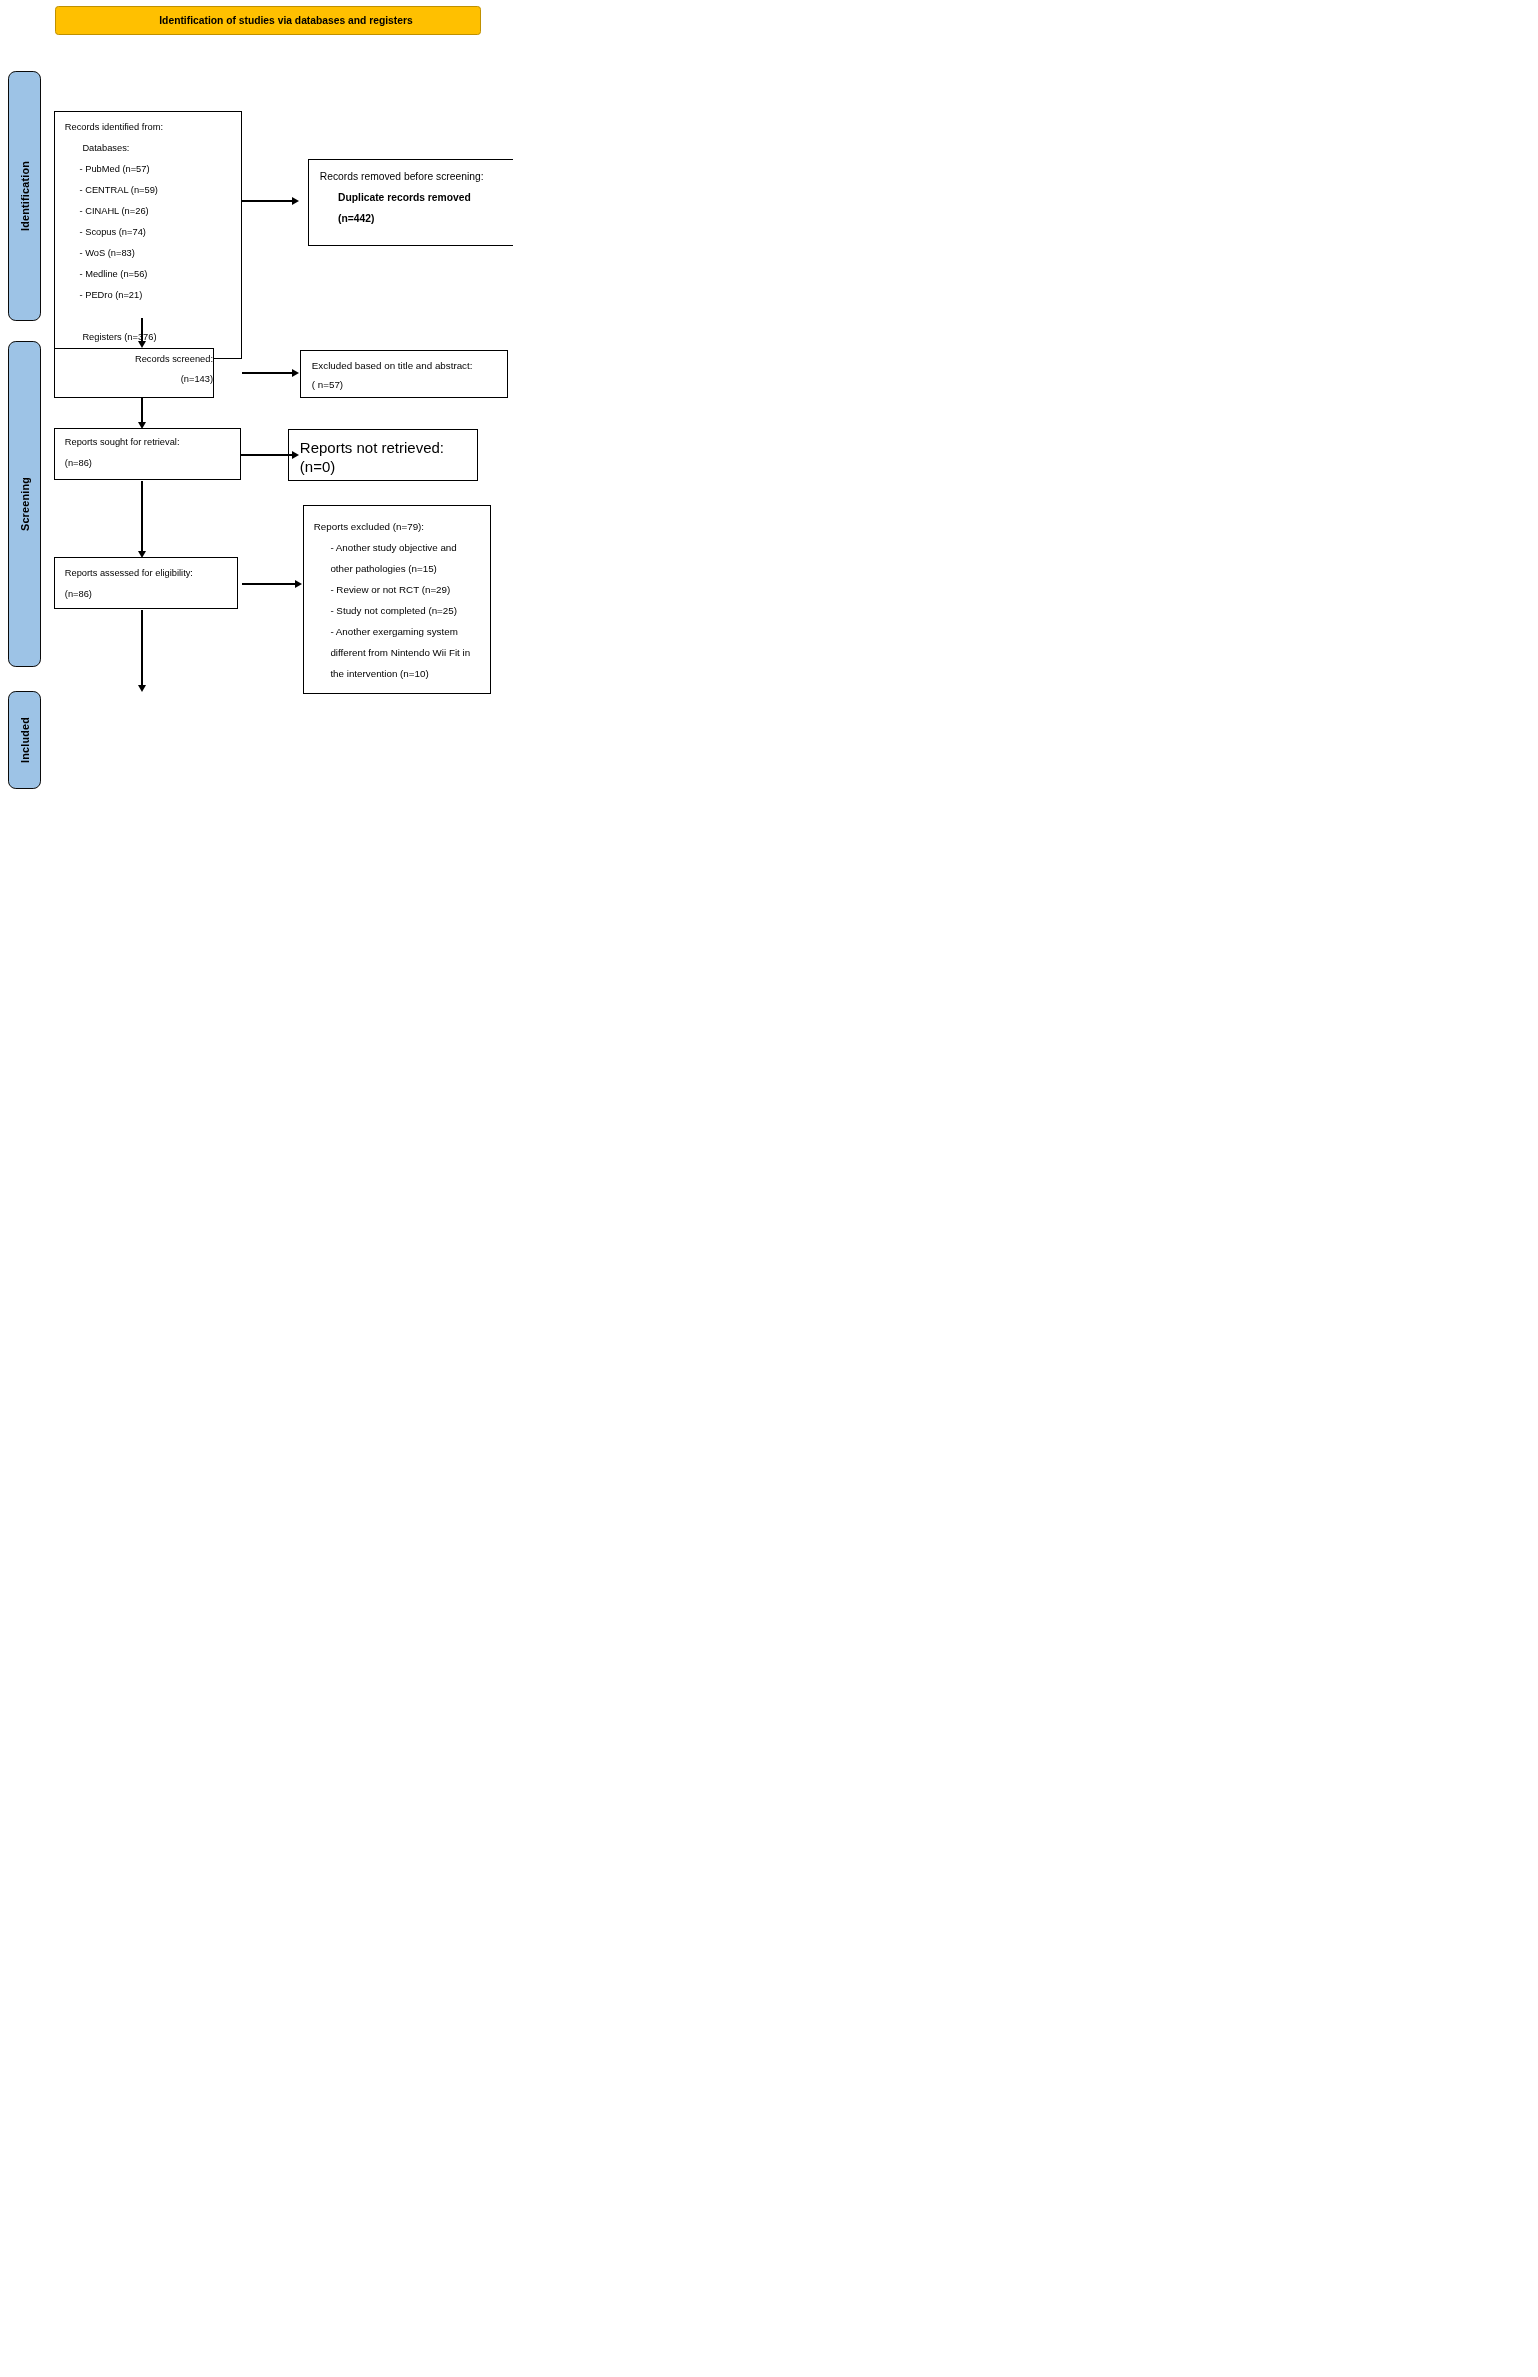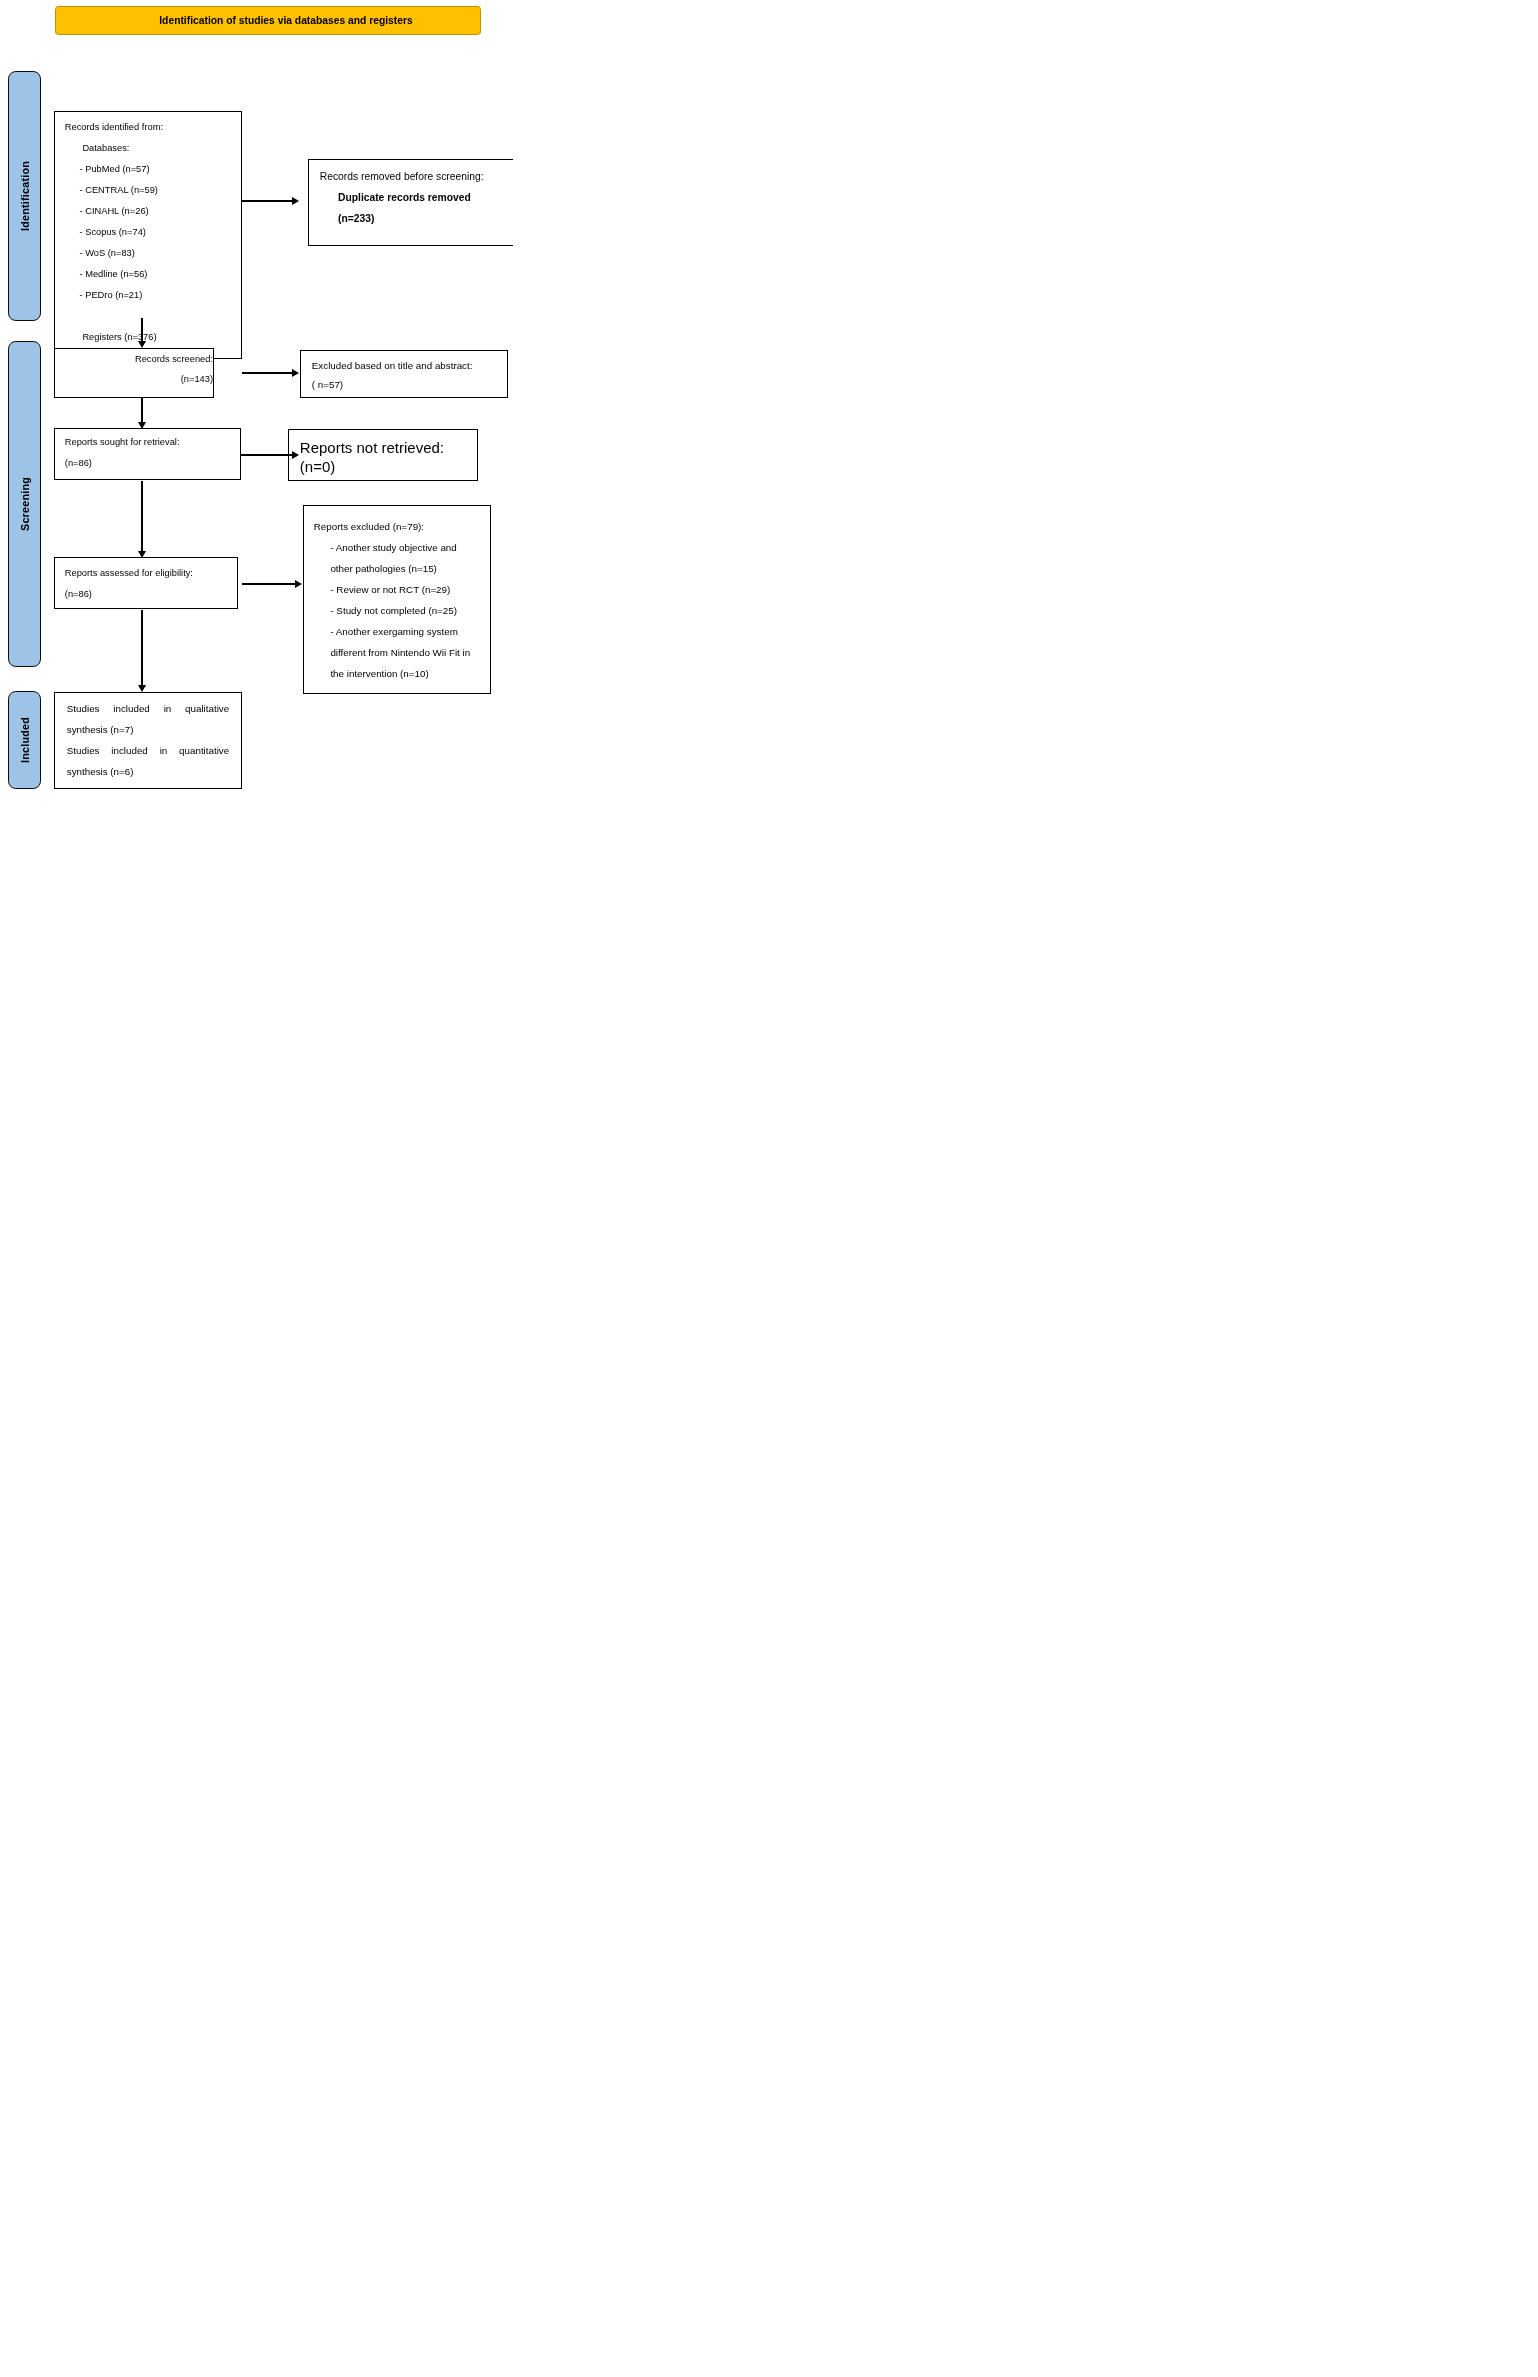--- a/index.html
+++ b/index.html
@@ -107,21 +107,21 @@
     <div class="ln ind50">- WoS (n=83)</div>
     <div class="ln ind50">- Medline (n=56)</div>
     <div class="ln ind50">- PEDro (n=21)</div>
     <div class="spacer"></div>
     <div class="ln ind56">Registers (n=376)</div>
   </div>
 
   <div class="fbox r-removed">
     <div class="ln ind22">Records removed before screening:</div>
     <div class="ln ind59">Duplicate records removed</div>
-    <div class="ln ind59">(n=233)</div>
+    <div class="ln ind59">(n=442)</div>
   </div>
 
   <div class="fbox b-screened">
     <div class="ln ind20">Records screened:</div>
     <div class="ln ind20">(n=143)</div>
   </div>
 
   <div class="fbox r-exclta">
     <div class="ln ind22">Excluded based on title and abstract:</div>
     <div class="ln ind22">( n=57)</div>
@@ -143,24 +143,20 @@
   </div>
 
   <div class="fbox r-excl">
     <div class="ind20">Reports excluded (n=79):</div>
     <div class="reason">- Another study objective and other pathologies (n=15)</div>
     <div class="reason">- Review or not RCT (n=29)</div>
     <div class="reason">- Study not completed (n=25)</div>
     <div class="reason">- Another exergaming system different from Nintendo Wii Fit in the intervention (n=10)</div>
   </div>
 
-  <div class="fbox b-included">
-    <div class="just">Studies included in qualitative synthesis (n=7)</div>
-    <div class="just">Studies included in quantitative synthesis (n=6)</div>
-  </div>
 
   <div class="varrow va1"></div>
   <div class="varrow va2"></div>
   <div class="varrow va3"></div>
   <div class="varrow va4"></div>
   <div class="harrow ha1"></div>
   <div class="harrow ha2"></div>
   <div class="harrow ha3"></div>
   <div class="harrow ha4"></div>
 

